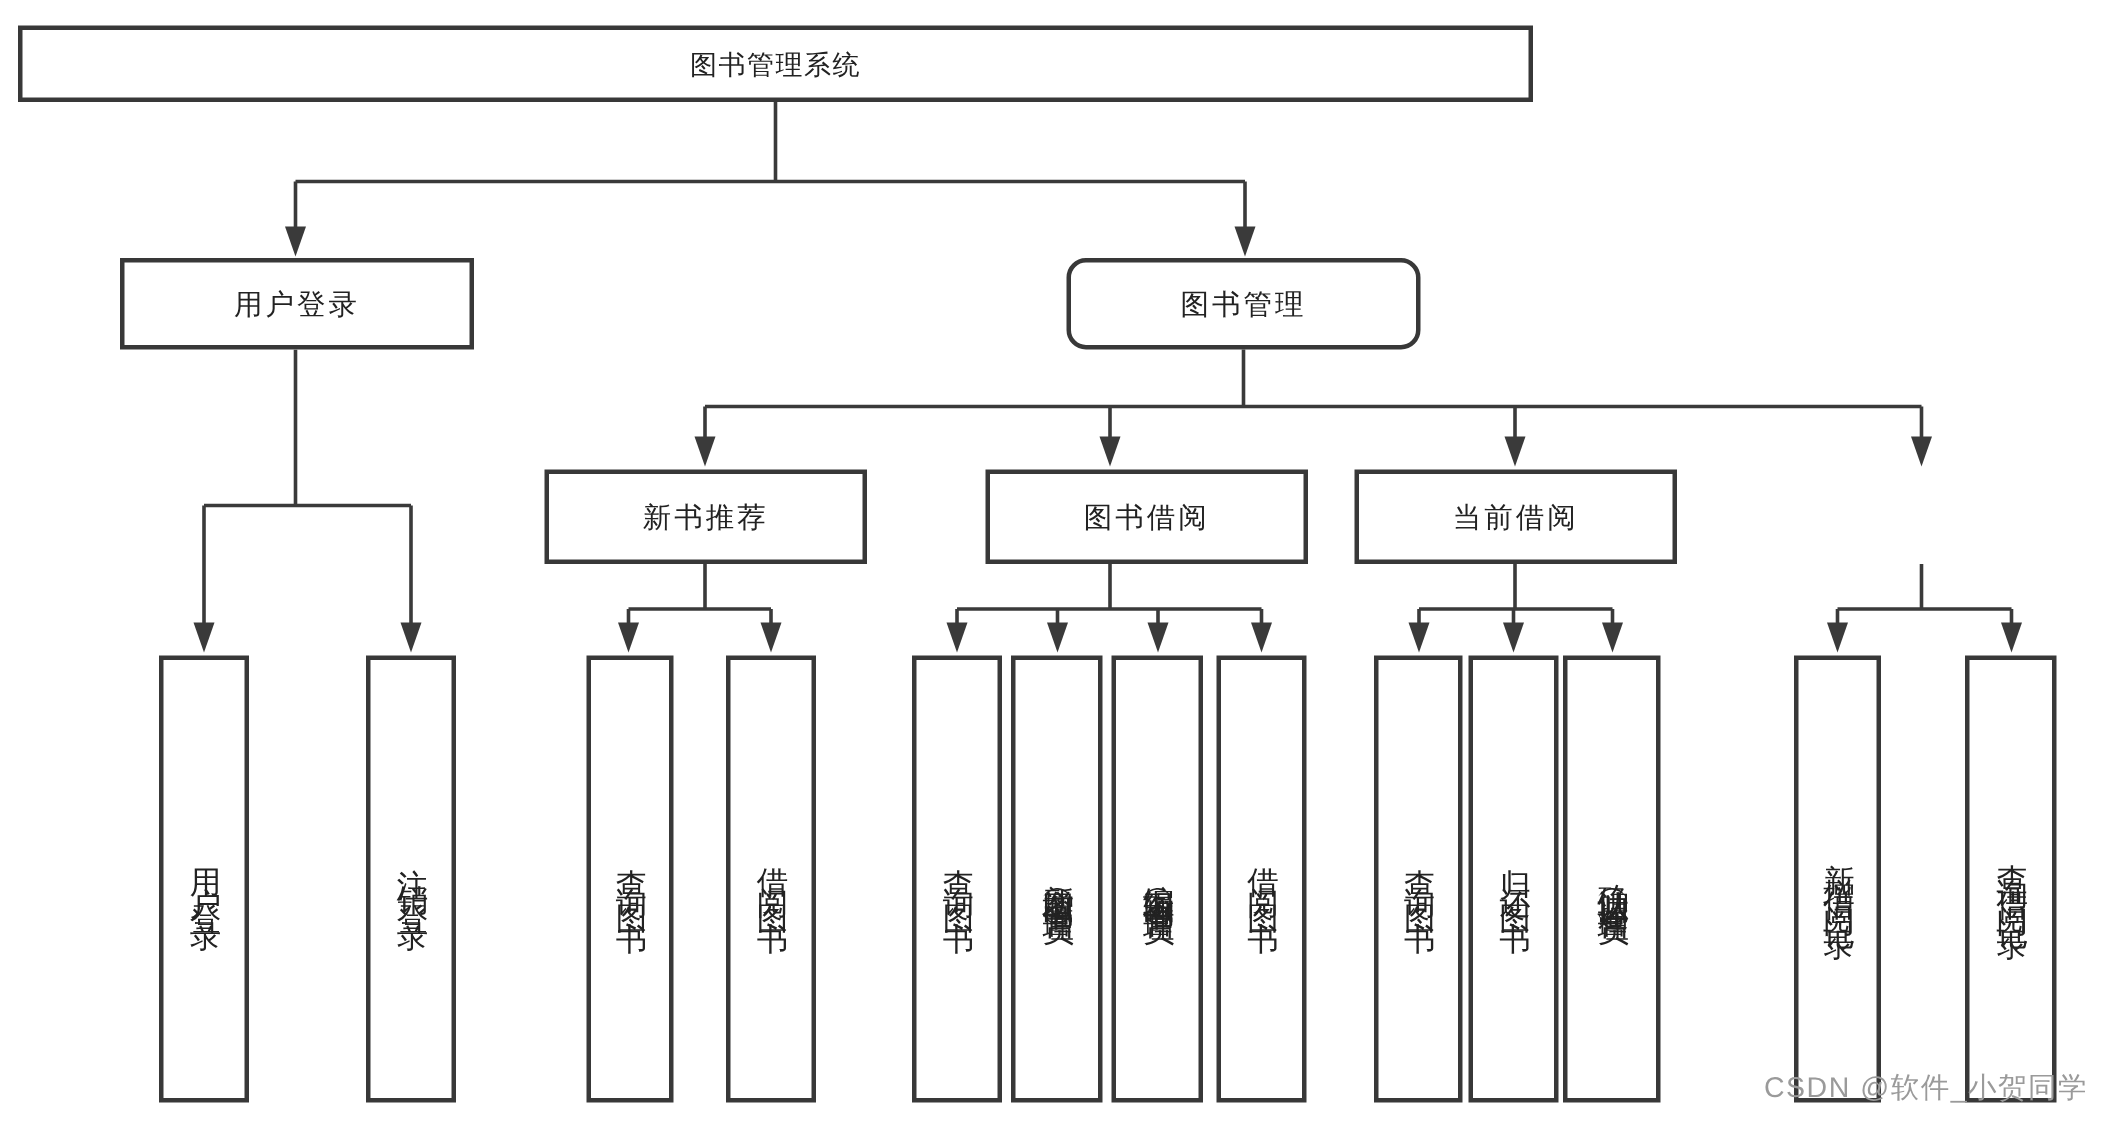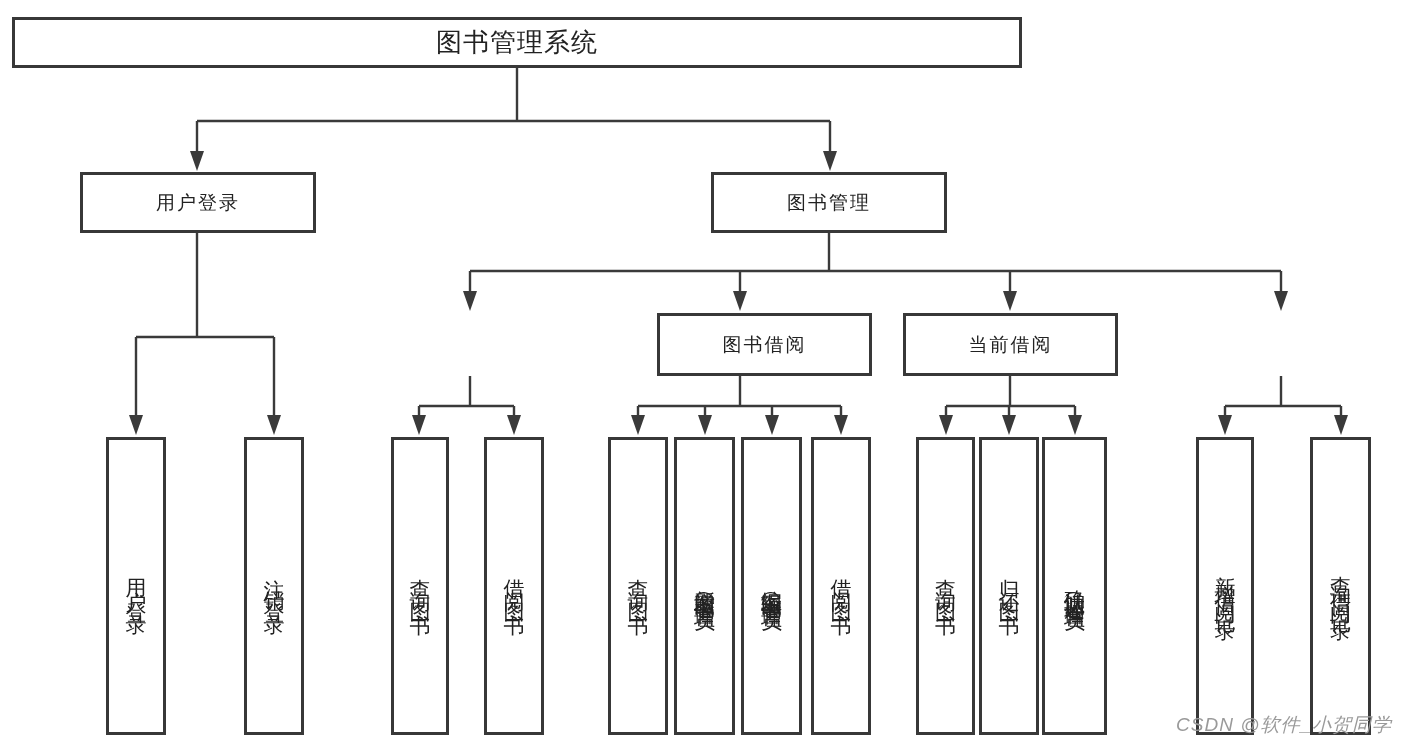--- a/index.html
+++ b/index.html
@@ -24,25 +24,25 @@
   .node{
     position:absolute;
     background:var(--background);
     border:3px solid var(--border);
     display:flex;
     align-items:center;
     justify-content:center;
     z-index:1;
   }
   .node-root{left:12px;top:17px;width:1010px;height:51px;}
-  .node-root .lbl{font-size:26px;letter-spacing:1px;}
+  .node-root .lbl{font-size:18px;letter-spacing:1px;}
   .node-l2,.node-l3{height:61px;}
   .node-l2 .lbl,.node-l3 .lbl{font-size:19px;letter-spacing:2px;}
   .node-l2-login{left:80px;top:172px;width:236px;}
-  .node-l2-mgmt{left:711px;top:172px;width:236px;}
+  .node-l2-mgmt{left:711px;top:172px;width:236px;border-radius:13px;}
   .node-l3{top:313px;width:215px;height:63px;}
   .node-l3-recommend{left:363px;}
   .node-l3-borrow{left:633px;margin-left:24px;}
   .node-l3-current{left:903px;}
   .node-l3-records{left:1173px;}
   .leaf{top:437px;height:298px;border-width:3px;}
   .leaf .leaf-label{
     writing-mode:vertical-rl;
     font-size:21px;
     line-height:1.05;
@@ -50,21 +50,20 @@
   }
   .watermark{
     position:absolute;
     right:13px;
     bottom:9px;
     font-size:19px;
     color:var(--watermark);
     letter-spacing:1px;
     z-index:2;
     white-space:nowrap;
-    font-style:italic;
   }
 </style>
 </head>
 <body>
 
 <div class="stage">
 
   <svg class="connectors" width="1405" height="747" viewBox="0 0 1405 747" aria-hidden="true">
 
     <path d="M517,68 V121 M197,121 H830 M197,121 V153 M830,121 V153"></path>
@@ -105,20 +104,23 @@
     <span class="lbl">图书管理系统</span>
   </div>
 
   <div class="node node-l2 node-l2-login">
     <span class="lbl">用户登录</span>
   </div>
   <div class="node node-l2 node-l2-mgmt">
     <span class="lbl">图书管理</span>
   </div>
 
+  <div class="node node-l3 node-l3-recommend">
+    <span class="lbl">新书推荐</span>
+  </div>
   <div class="node node-l3 node-l3-borrow">
     <span class="lbl">图书借阅</span>
   </div>
   <div class="node node-l3 node-l3-current">
     <span class="lbl">当前借阅</span>
   </div>
 
   <div class="node leaf" style="left:106px;width:60px;">
     <span class="leaf-label" style="letter-spacing: 12px;">用户登录</span>
   </div>

